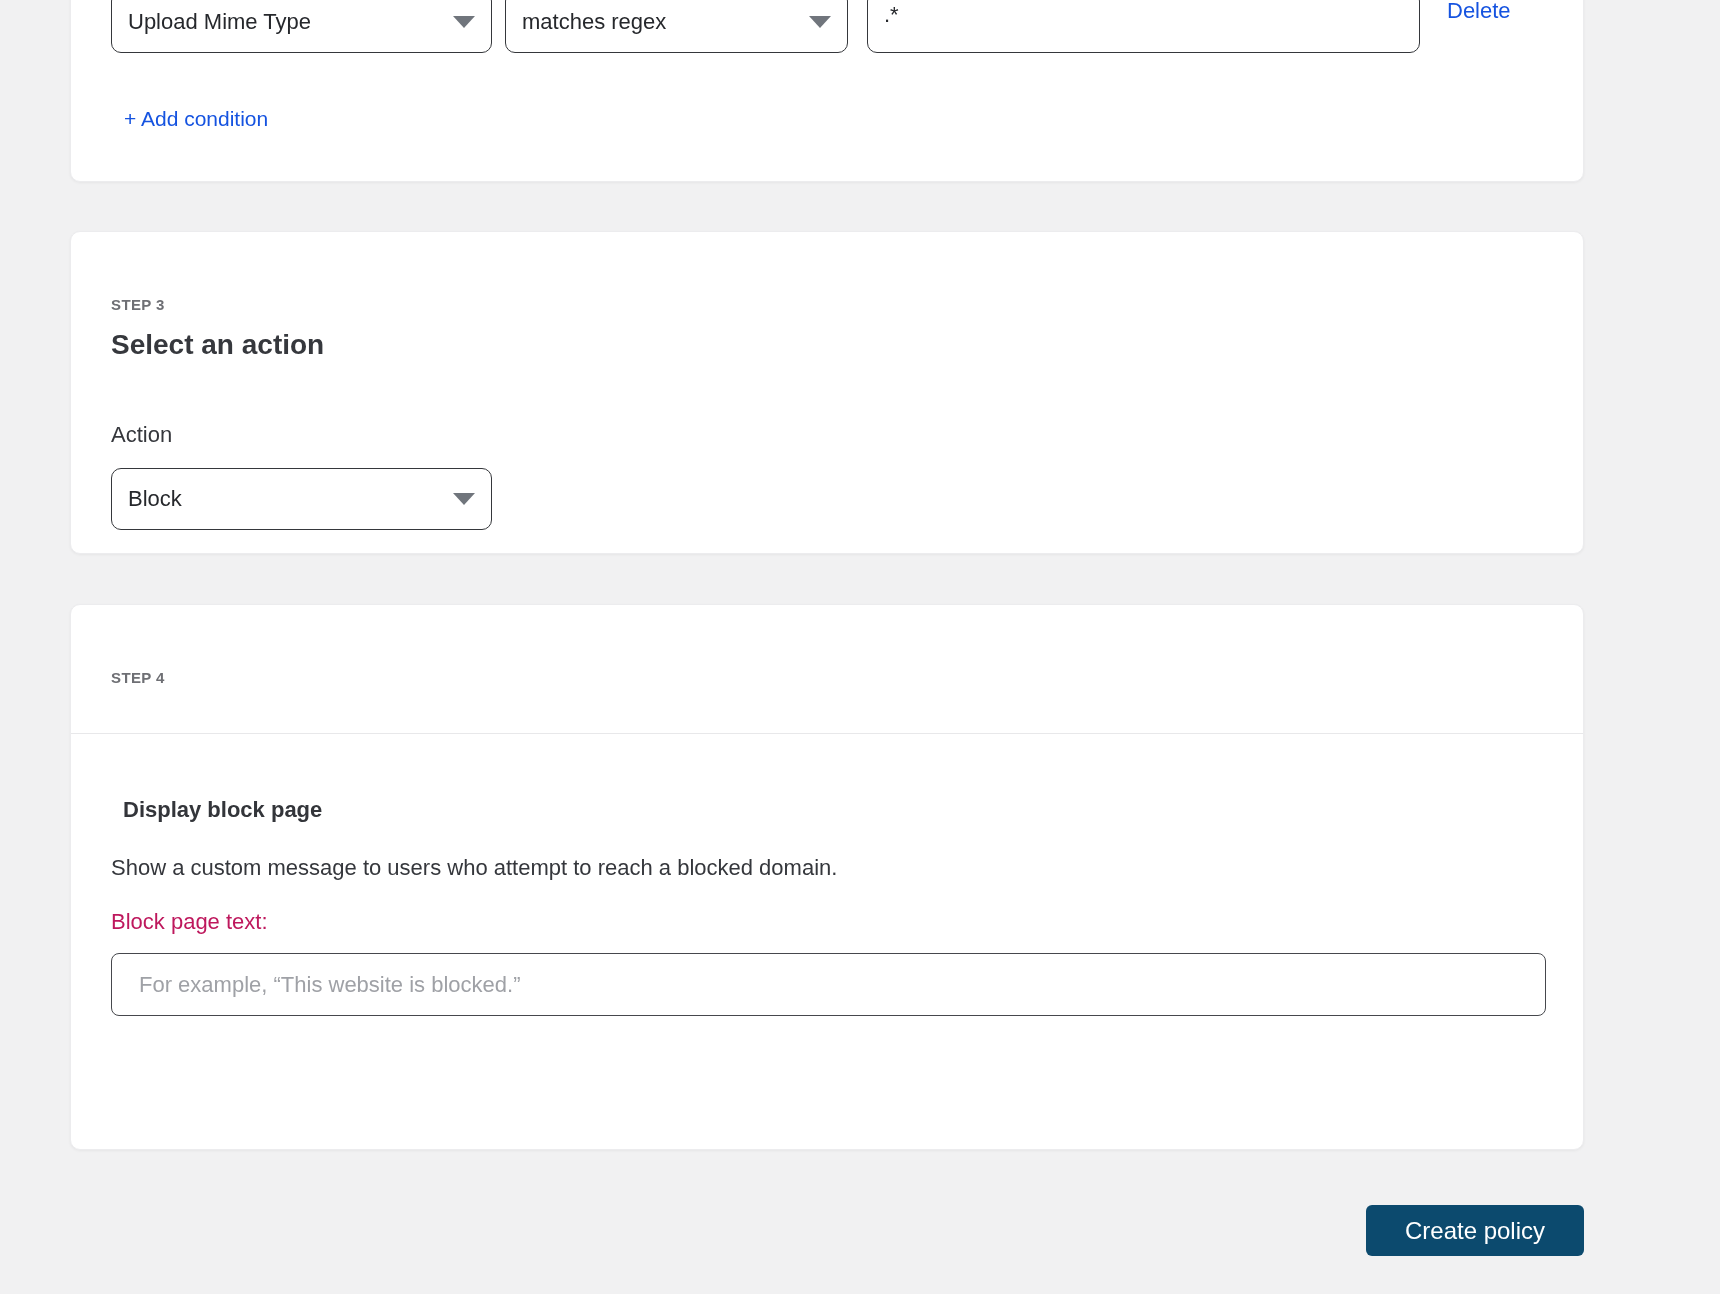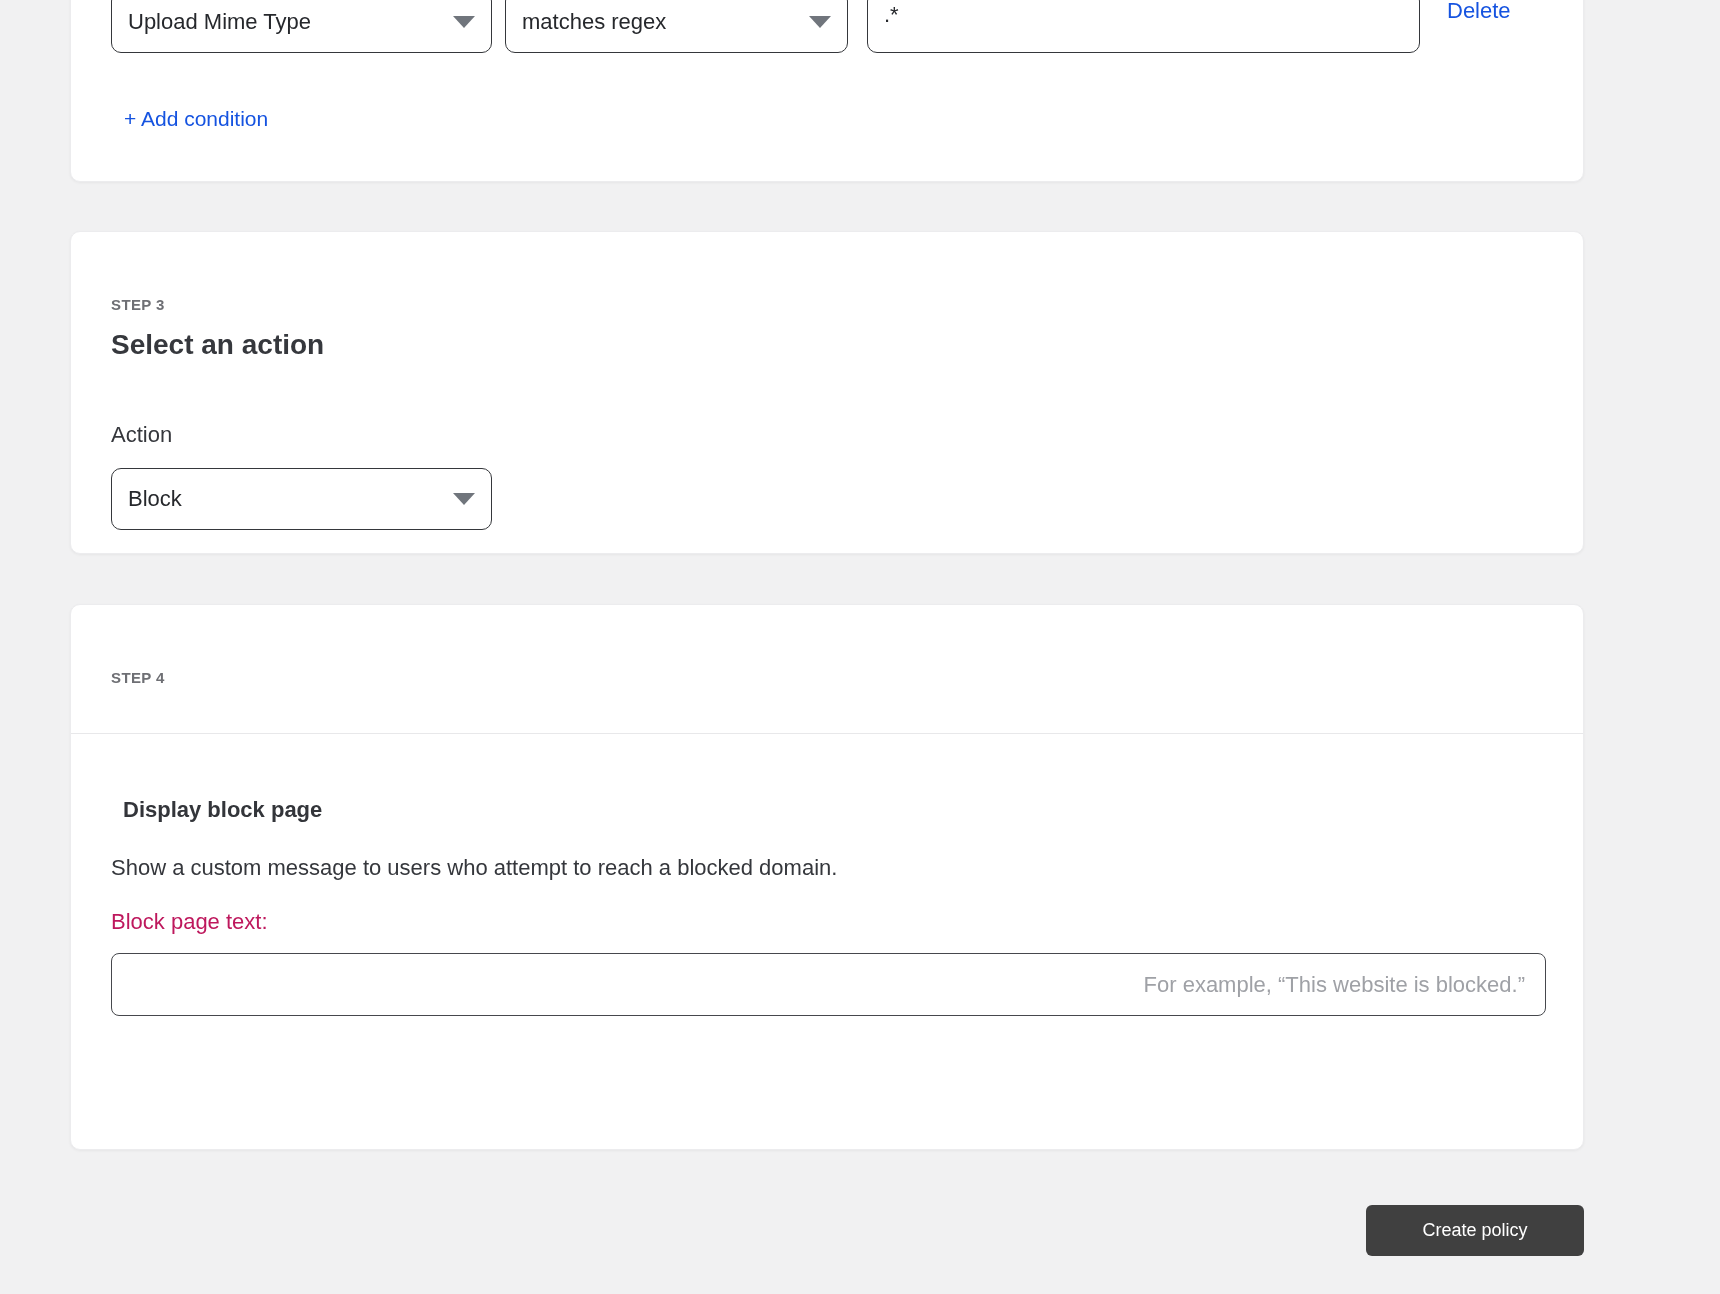--- a/index.html
+++ b/index.html
@@ -86,34 +86,34 @@
   .divider { border:none; border-top:1px solid #e8e8ea; margin:46px 0 0; }
   .card-section { padding:50px 40px 0; }
   .section-heading { font-size:22px; line-height:28px; font-weight:700; margin:12px; color:#33353a; }
   .section-desc { font-size:22px; line-height:28px; margin:30px 0 0; color:#35373c; }
   .field-label2 { font-size:22px; line-height:26px; margin:27px 0 0; color:#be185d; }
   #block-page-text {
     display:block; margin-top:18px;
     width:1435px; height:63px;
     box-sizing:border-box;
     border:1.5px solid #46484d; border-radius:8px;
-    padding:0 20px;
+    padding:0 27px;
     font-family:"Liberation Sans", sans-serif;
     font-size:22px; color:#26282c;
-    outline:none; background:#fff;text-align:right;
+    outline:none; background:#fff;
   }
   #block-page-text::placeholder { color:#9fa1a6; opacity:1; }
 
   .create-policy-btn {
     position:absolute; left:1366px; top:1205px;
     width:218px; height:51px;
-    background:#404040; color:#ffffff;
+    background:#0c4a6e; color:#ffffff;
     border:none; border-radius:6px;
     font-family:"Liberation Sans", sans-serif;
-    font-size:18px;
+    font-size:24px;
     display:flex; align-items:center; justify-content:center;
     cursor:pointer;
   }
 </style>
 </head>
 <body>
 
 <section class="card" id="card-condition">
   <div class="cond-row">
     <div class="control select" id="cond-type">

